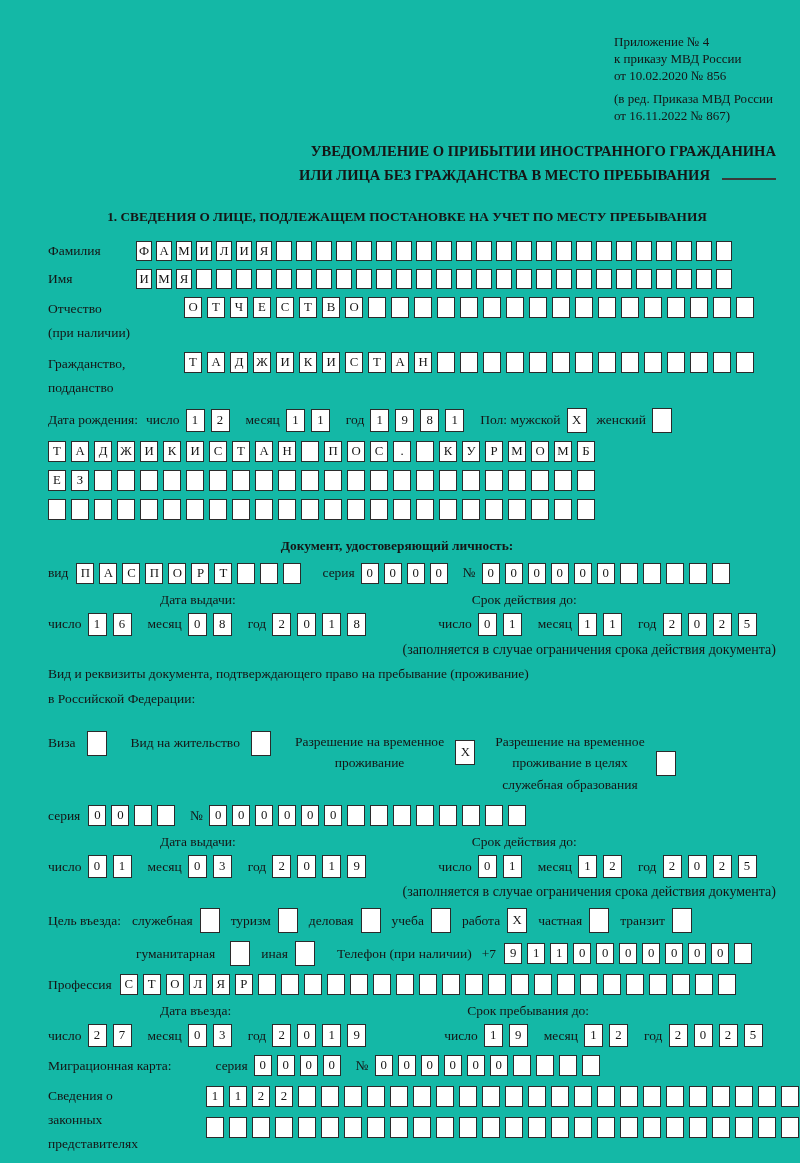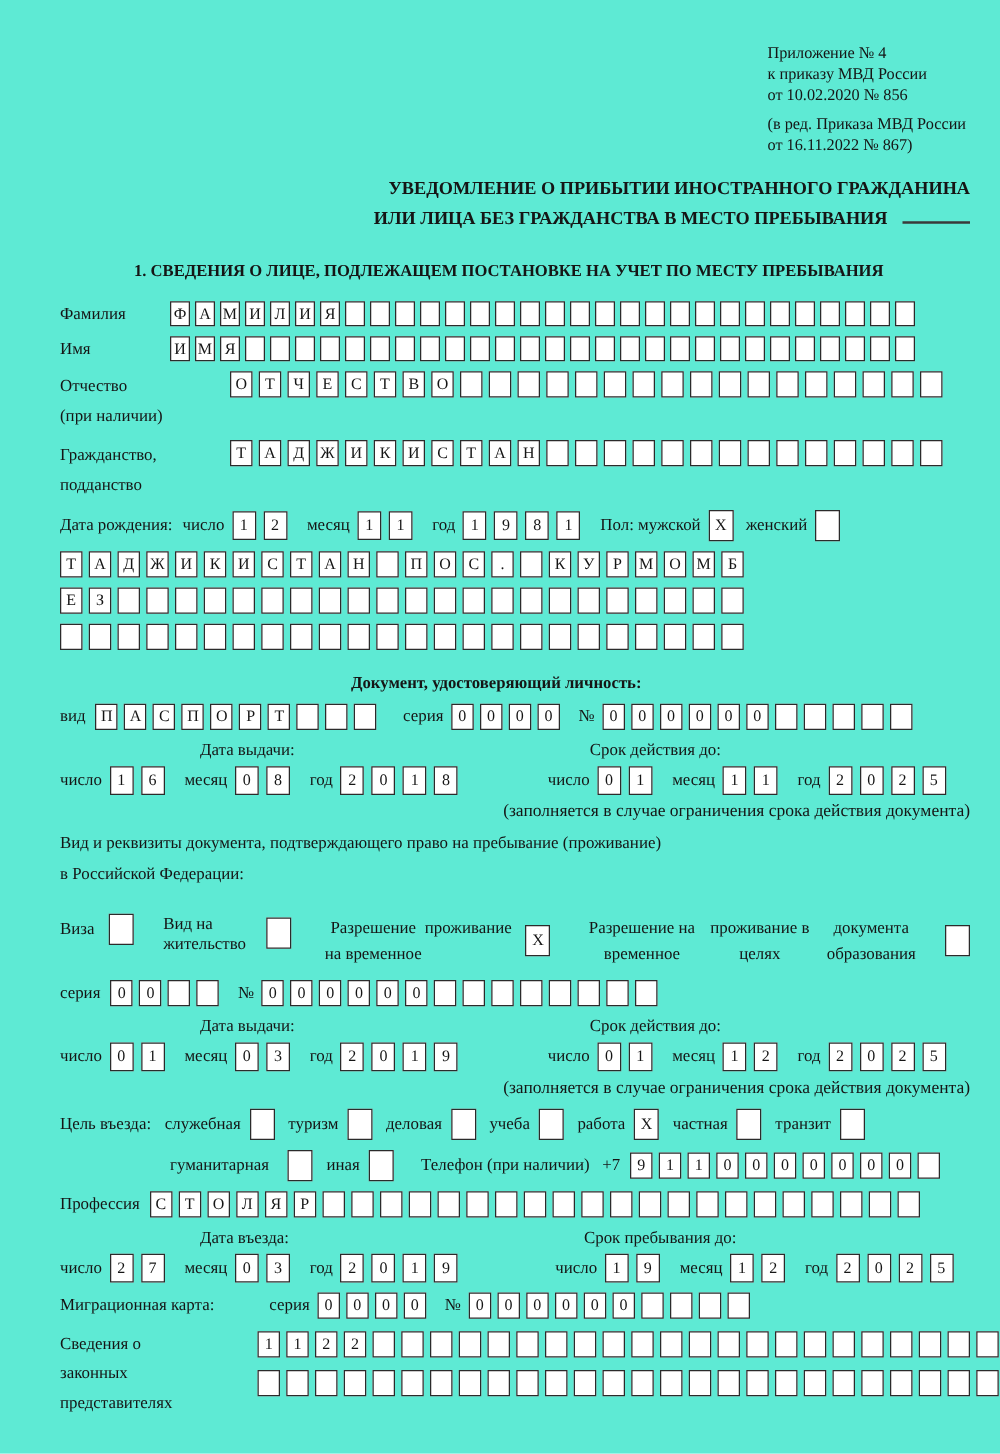--- a/index.html
+++ b/index.html
@@ -1,18 +1,18 @@
 <!DOCTYPE html>
 <html><head>
 <meta charset="utf-8">
 <style>
   * { box-sizing: border-box; }
   html,body { margin:0; padding:0; background:#ffffff; }
   .page {
-    width: 800px; height: 1163px; background:#5eead4; color:#151515;
+    width: 800px; height: 1163px; background:#14b8a6; color:#151515;
     font-family: "Liberation Serif", serif; font-size: 13.5px;
     padding: 34px 24px 0 48px; overflow: hidden; position: relative;
   }
   
   .top-right { margin-left: 566px; font-size: 13px; line-height: 1.3; }
   .top-right .amend { margin-top: 6px; }
   .forma { text-align: right; font-weight: bold; font-size: 14px; margin: 16px 12px 0 0; letter-spacing: .4px; }
   .title { text-align: right; font-weight: bold; font-size: 14.6px; line-height: 1.6; margin-top: 16px; }
   .blank-line { display:inline-block; width:54px; height: 12px; border-bottom: 2.5px solid #3a3a3a; margin-left: 12px; }
   .section-title { text-align: center; font-weight: bold; font-size: 13.3px; margin: 22px 0 16px -10px; }
@@ -46,21 +46,21 @@
   .date-labels { display: flex; margin: 1px 0 5px; }
   .date-labels .dl1 { margin-left: 112px; }
   .date-labels .dl2 { margin-left: 236px; }
   .note-right { text-align: right; font-size: 14px; margin: -2px 0 8px; }
   .textline { margin-bottom: 9px; }
 
   
   .cbrow { display: flex; align-items: flex-start; margin: 2px 0 10px; }
   .cbitem { display: inline-flex; align-items: center; margin-top: 15px; }
   .cblabel { margin-right: 11px; }
-  .center-label { display: flex; flex-direction: row; text-align: center; line-height: 1.6; margin-right: 11px; } .mr20 { margin-right: 20px; } .mr24 { margin-right: 24px; }
+  .center-label { display: flex; flex-direction: column; text-align: center; line-height: 1.6; margin-right: 11px; } .mr20 { margin-right: 20px; } .mr24 { margin-right: 24px; }
 
   
   .optlabel { margin: 0 7px 0 11px; }
   .indent88 { margin-left: 88px; }
   .phone-label { margin: 0 10px 0 22px; }
   .phone-prefix { margin-right: 8px; }
 </style>
 </head>
 <body>
 
@@ -436,21 +436,21 @@
         <span>проживание</span>
       </span>
       <span class="boxes checkbox">
           <span class="cell">X</span>
         </span>
     </span>
     <span class="cbitem">
       <span class="center-label">
         <span>Разрешение на временное</span>
         <span>проживание в целях</span>
-        <span>документа образования</span>
+        <span>служебная образования</span>
       </span>
       <span class="boxes checkbox">
           <span class="cell"></span>
         </span>
     </span>
   </div>
 
   <div class="row">
     <span class="label">серия</span>
     <span class="boxes">

